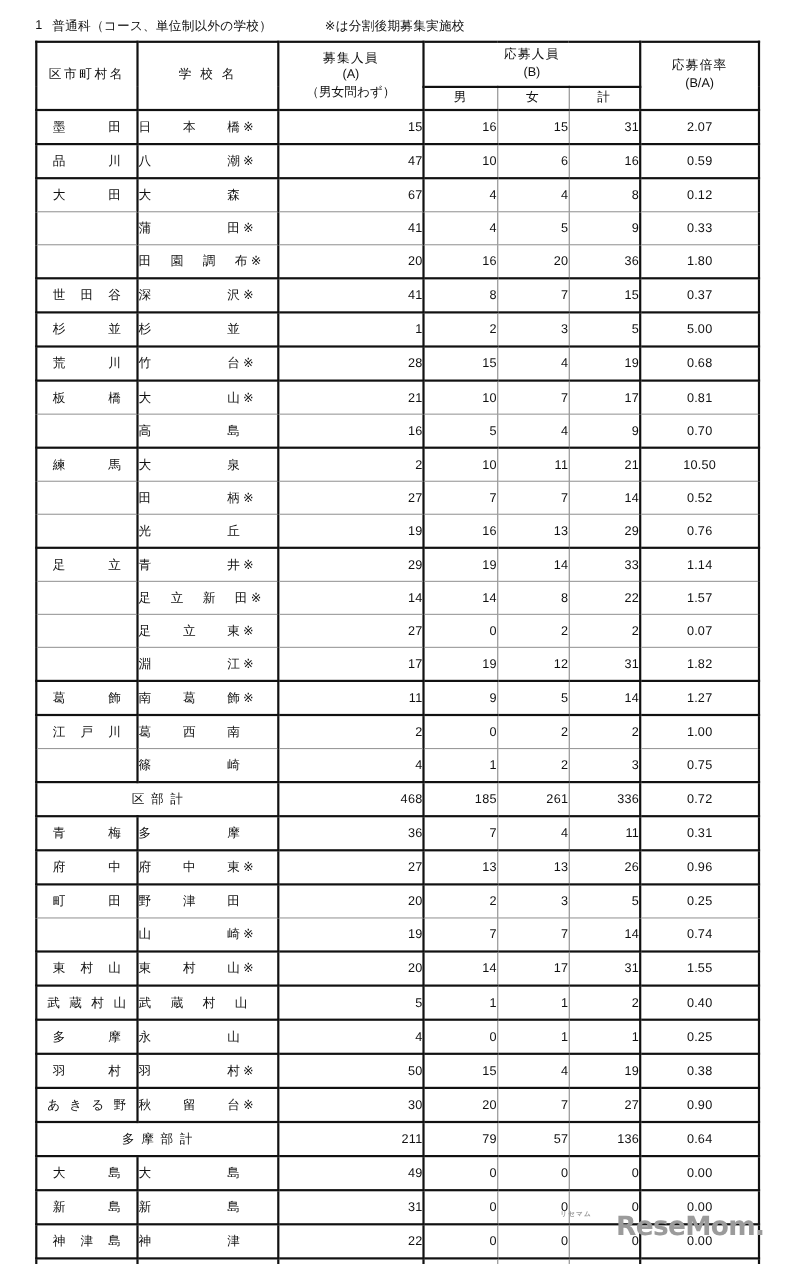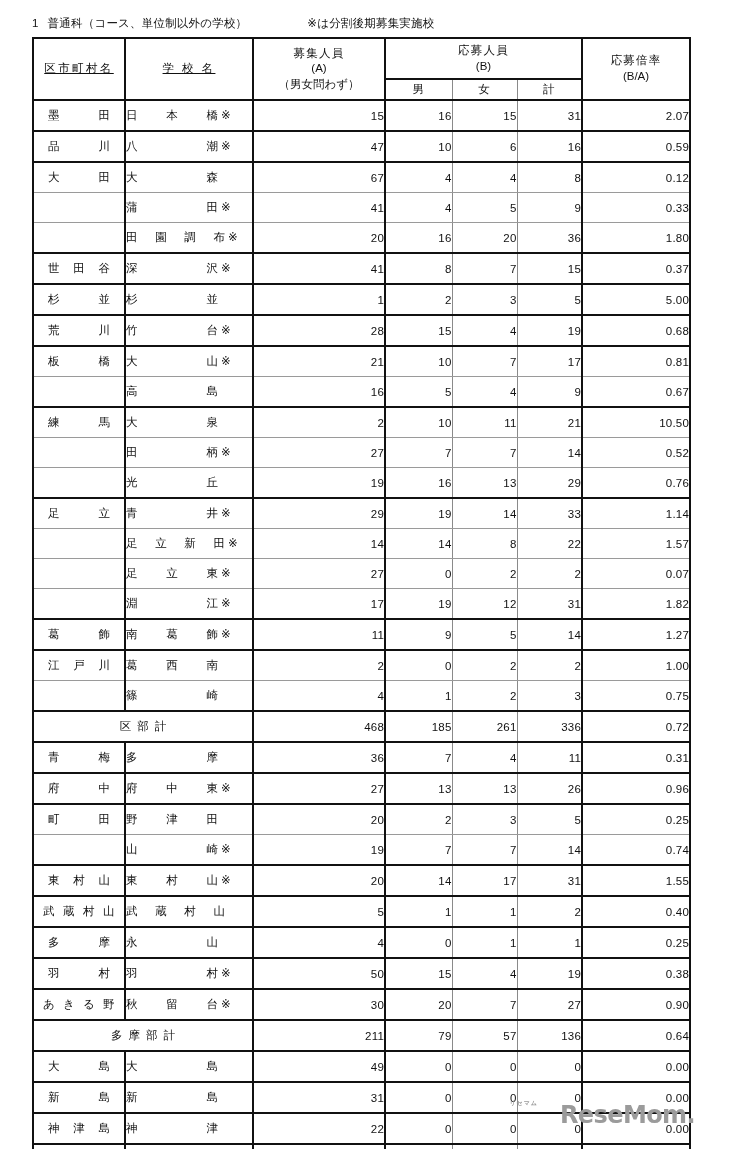--- a/index.html
+++ b/index.html
@@ -23,21 +23,21 @@
     top: 13px;
     width: 660px;
     height: 20px;
     display: flex;
     align-items: center;
     font-size: 11.5px;
     letter-spacing: 0.2px;
     white-space: nowrap;
   }
   .caption-num { margin-right: 9px; }
-  .caption-note { margin-left: 60px; }
+  .caption-note { margin-left: 48px; }
 
   
   .table-wrap {
     position: absolute;
     left: 32px;
     top: 37px;
     width: 657px;
   }
   table.grid {
     border-collapse: collapse;
@@ -85,21 +85,20 @@
     height: 19px;
   }
   .hcell .l1 { display: block; }
   .hd-main { letter-spacing: 1.2px; }
   .hd-sub  { letter-spacing: 0px; }
   .head-tall { height: 58px; }
   .head-small { height: 19px; letter-spacing: 1px; }
   .muni-head, .school-head {
     text-align: center;
     letter-spacing: 2.4px;
-    text-decoration: underline;
   }
 
   
   tr.data-row td { height: 29px; }
 
   .muni-cell {
     text-align: center;
     letter-spacing: 0px;
   }
   .muni-inner {
@@ -130,21 +129,21 @@
   .school-name.wide { width: 99px; letter-spacing: 0px; }
   .school-mark { margin-left: 3px; }
 
   .num {
     text-align: right;
     padding-right: 7px;
     font-size: 11.5px;
     letter-spacing: 0.2px;
   }
   .num-ratio {
-    text-align: right;
+    text-align: center;
     padding-right: 9px;
     letter-spacing: 0.2px;
   }
 
   
   tr.subtotal-row td { height: 29px; }
   .sub-label {
     text-align: center;
     letter-spacing: 6px;
     text-indent: 6px;
@@ -417,21 +416,21 @@
               <span class="school-name">
                 <span>高</span>
                 <span>島</span>
               </span>
             </div>
           </td>
           <td class="num hv-r hv-b">16</td>
           <td class="num hv-b">5</td>
           <td class="num hv-b">4</td>
           <td class="num hv-r hv-b">9</td>
-          <td class="num-ratio outer-r hv-b">0.67</td>
+          <td class="num-ratio outer-r hv-b">0.70</td>
         </tr>
         <tr class="data-row">
           <td class="muni-cell outer-l hv-r lt-b">
             <span class="muni-inner">
               <span>練</span>
               <span>馬</span>
             </span>
           </td>
           <td class="school-cell hv-r lt-b">
             <div class="school-inner">

